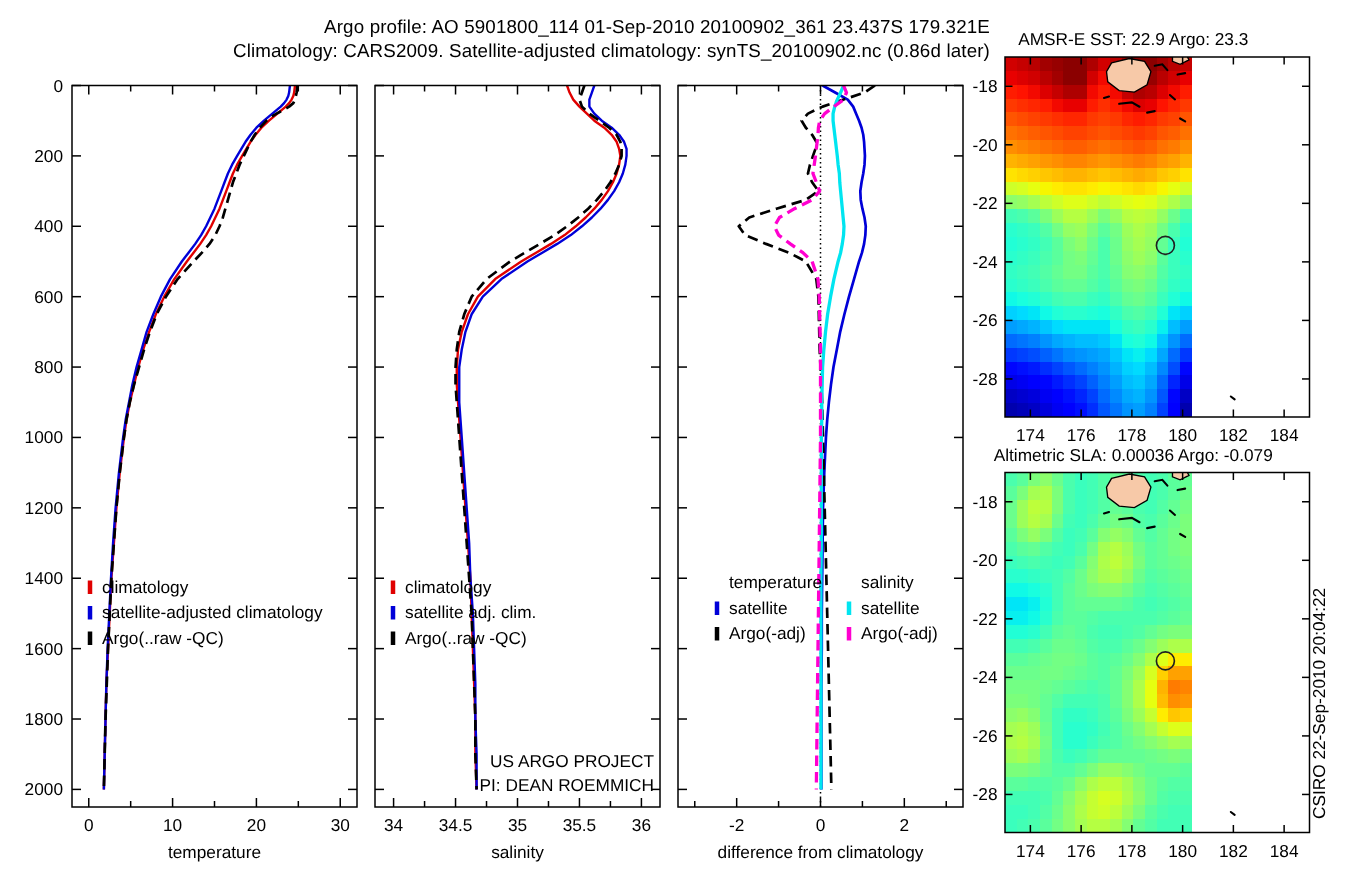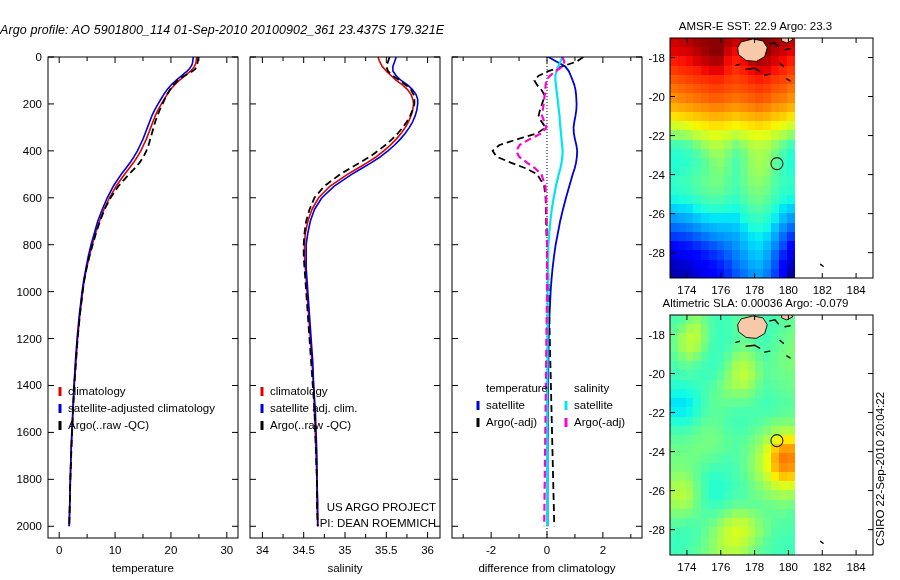--- a/index.html
+++ b/index.html
@@ -1,20 +1,20 @@
 <!DOCTYPE html>
 <html><head>
 <meta charset="utf-8">
 <style>
   html,body{margin:0;padding:0;background:#ffffff;}
   body{width:900px;height:580px;position:relative;overflow:hidden;
        font-family:"Liberation Sans","DejaVu Sans",sans-serif;color:#000;}
   .fig{position:absolute;left:0;top:0;width:900px;height:580px;}
-  #suptitle{position:absolute;left:0;top:22px;width:660px;text-align:left;
-            font-size:12.5px;line-height:16px;letter-spacing:.1px;font-style:italic;}
+  #suptitle{position:absolute;left:0;top:10px;width:660px;text-align:right;
+            font-size:12.5px;line-height:16px;letter-spacing:.1px;}
   #suptitle div{white-space:nowrap;}
   svg{display:block;overflow:visible;}
   .axbox{fill:none;stroke:#000;stroke-width:1;}
   .tick{stroke:#000;stroke-width:1;}
   .ticklbl{font-size:11.5px;fill:#000;font-family:"Liberation Sans","DejaVu Sans",sans-serif;}
   .axlbl{font-size:11.5px;fill:#000;font-family:"Liberation Sans","DejaVu Sans",sans-serif;}
   .ptitle{font-size:11.5px;fill:#000;font-family:"Liberation Sans","DejaVu Sans",sans-serif;}
   .legtxt{font-size:11.5px;fill:#000;font-family:"Liberation Sans","DejaVu Sans",sans-serif;}
   .curve{fill:none;stroke-linejoin:round;stroke-linecap:butt;}
   .zeroline{stroke:#000;stroke-width:1;stroke-dasharray:1 2;}
@@ -23,20 +23,21 @@
   #stamp span{display:block;white-space:nowrap;font-size:11.5px;
               transform-origin:0 0;transform:rotate(-90deg) translate(-168px,12px);}
 </style>
 </head>
 <body>
 
 <div class="fig">
 
   <div id="suptitle">
     <div>Argo profile: AO 5901800_114 01-Sep-2010 20100902_361 23.437S 179.321E</div>
+    <div>Climatology: CARS2009. Satellite-adjusted climatology: synTS_20100902.nc (0.86d later)</div>
   </div>
 
   <svg id="plots" width="900" height="580">
       <g>
         <clipPath id="clip0">
           <rect x="48" y="57" width="190" height="481"></rect>
         </clipPath>
         <path d="M196.65,57.00L196.37,59.35L196.09,61.69L195.53,64.04L194.41,66.39L192.74,68.73L190.50,71.08L187.71,73.42L184.91,75.77L182.12,78.12L179.32,80.46L174.29,85.16L170.38,89.85L167.03,94.54L164.24,99.23L161.44,103.93L158.09,109.79L155.29,115.66L153.06,121.52L150.82,127.39L148.59,133.26L146.35,139.12L143.56,144.99L140.76,150.85L137.41,156.72L133.50,162.59L129.03,168.45L124.56,174.32L116.18,186.05L109.47,197.78L103.88,209.51L99.41,221.24L95.50,232.98L92.15,244.71L89.35,256.44L86.56,268.17L84.32,279.90L82.65,291.63L79.85,315.10L77.62,338.56L75.94,362.02L74.26,385.49L73.15,408.95L72.03,432.41L70.91,455.88L70.35,479.34L69.79,502.80L69.24,526.27" class="curve" stroke="#e00000" stroke-width="1.6" clip-path="url(#clip0)"></path>
         <path d="M193.29,57.00L193.01,59.35L192.74,61.69L192.18,64.04L191.06,66.39L189.38,68.73L187.15,71.08L184.35,73.42L181.56,75.77L178.76,78.12L175.97,80.46L170.94,85.16L167.03,89.85L163.68,94.54L160.88,99.23L158.09,103.93L154.74,109.79L151.94,115.66L149.71,121.52L147.47,127.39L145.24,133.26L143.00,139.12L140.21,144.99L137.41,150.85L134.06,156.72L130.15,162.59L125.68,168.45L121.21,174.32L113.38,186.05L107.24,197.78L102.21,209.51L97.74,221.24L94.38,232.98L91.03,244.71L88.24,256.44L86.00,268.17L83.76,279.90L82.09,291.63L79.29,315.10L77.06,338.56L75.38,362.02L73.99,385.49L72.87,408.95L71.75,432.41L70.91,455.88L70.35,479.34L69.79,502.80L69.24,526.27" class="curve" stroke="#0000d8" stroke-width="1.6" clip-path="url(#clip0)"></path>
         <path d="M198.32,57.00L198.04,59.35L197.76,61.69L197.21,64.04L196.65,66.39L195.53,68.73L192.74,71.08L188.82,73.42L184.35,75.77L180.44,78.12L177.65,80.46L173.18,85.16L169.82,89.85L167.03,94.54L164.79,99.23L162.56,103.93L159.76,109.79L157.53,115.66L155.29,121.52L153.62,127.39L151.94,133.26L150.26,139.12L148.59,144.99L146.35,150.85L143.56,156.72L139.65,162.59L134.62,168.45L129.03,174.32L118.41,186.05L110.59,197.78L104.44,209.51L99.97,221.24L96.06,232.98L92.71,244.71L89.35,256.44L86.56,268.17L84.32,279.90L82.65,291.63L79.85,315.10L77.62,338.56L75.94,362.02L74.26,385.49L73.15,408.95L72.03,432.41L71.19,455.88L70.35,479.34L69.79,502.80L69.24,526.27" class="curve" stroke="#000000" stroke-width="1.8" clip-path="url(#clip0)" stroke-dasharray="7,4"></path>

